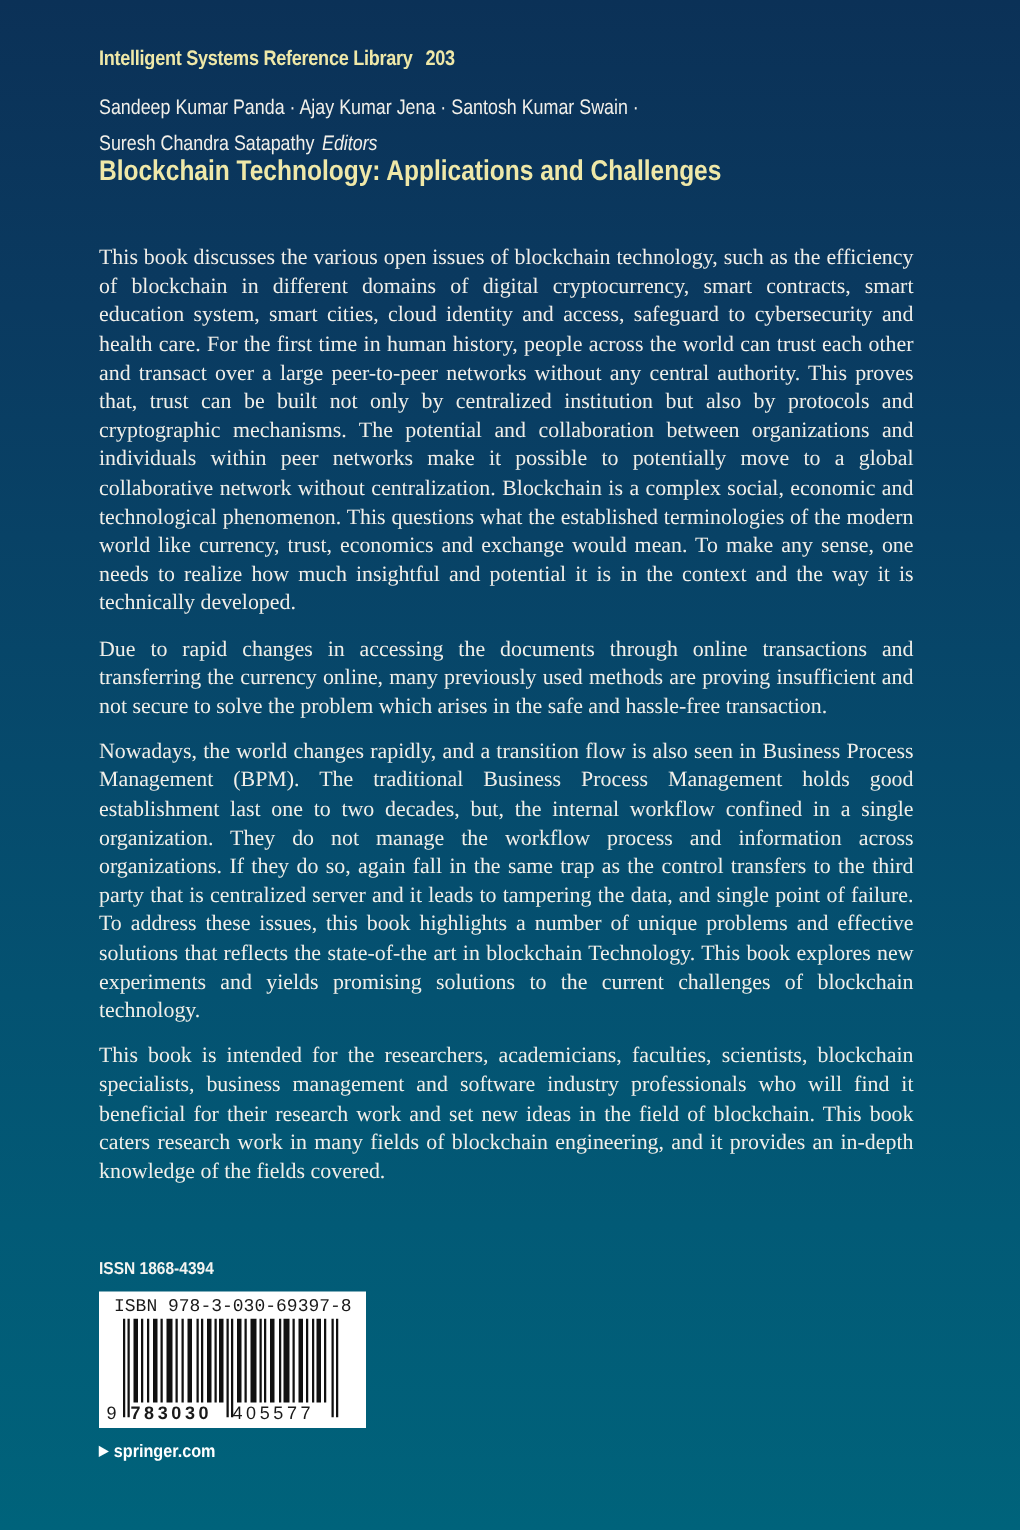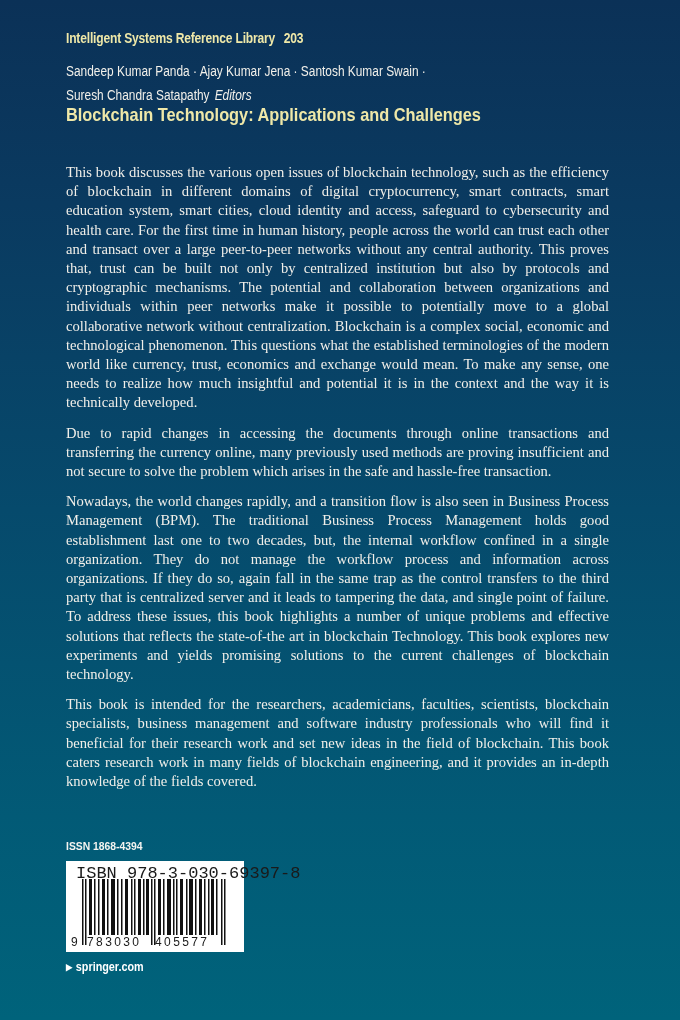--- a/index.html
+++ b/index.html
@@ -38,29 +38,29 @@
     position: absolute; left: 66px; top: 840px;
     font-family: "Liberation Sans", sans-serif; font-size: 11.5px; font-weight: bold;
     color: #f4f4f0; transform: scaleX(0.9); transform-origin: left; white-space: nowrap;
   }
   .barcode-box {
     position: absolute; left: 66px; top: 861px; width: 178px; height: 91px;
     background: #ffffff;
   }
   .isbn-label {
     position: absolute; left: 10px; top: 3px;
-    font-family: "Liberation Mono", monospace; font-size: 17px; color: #1a1a1a; white-space: nowrap;
+    font-family: "Liberation Mono", monospace; font-size: 12px; color: #1a1a1a; white-space: nowrap;
   }
   .bars { position: absolute; left: 10px; top: 18px; }
   .ean-digits {
     position: absolute; left: 0; top: 74px; width: 178px;
     font-family: "Liberation Sans", sans-serif; font-size: 12px; color: #1a1a1a;
   }
   .ean-first { position: absolute; left: 5px; top: 0; }
-  .ean-g1 { position: absolute; left: 21px; top: 0; letter-spacing: 2.4px; }
+  .ean-g1 { position: absolute; left: 21px; top: 0; letter-spacing: 2.4px; font-weight: bold; }
   .ean-g2 { position: absolute; left: 89px; top: 0; letter-spacing: 2.4px; }
   .springer {
     position: absolute; left: 66px; top: 960px;
     font-family: "Liberation Sans", sans-serif; font-size: 12px; font-weight: bold;
     color: #ffffff; display: flex; align-items: center; transform: scaleX(0.9); transform-origin: left;
     cursor: pointer; white-space: nowrap;
   }
   .springer .arrow { font-size: 9px; margin-right: 4px; }
 </style>
 </head>

